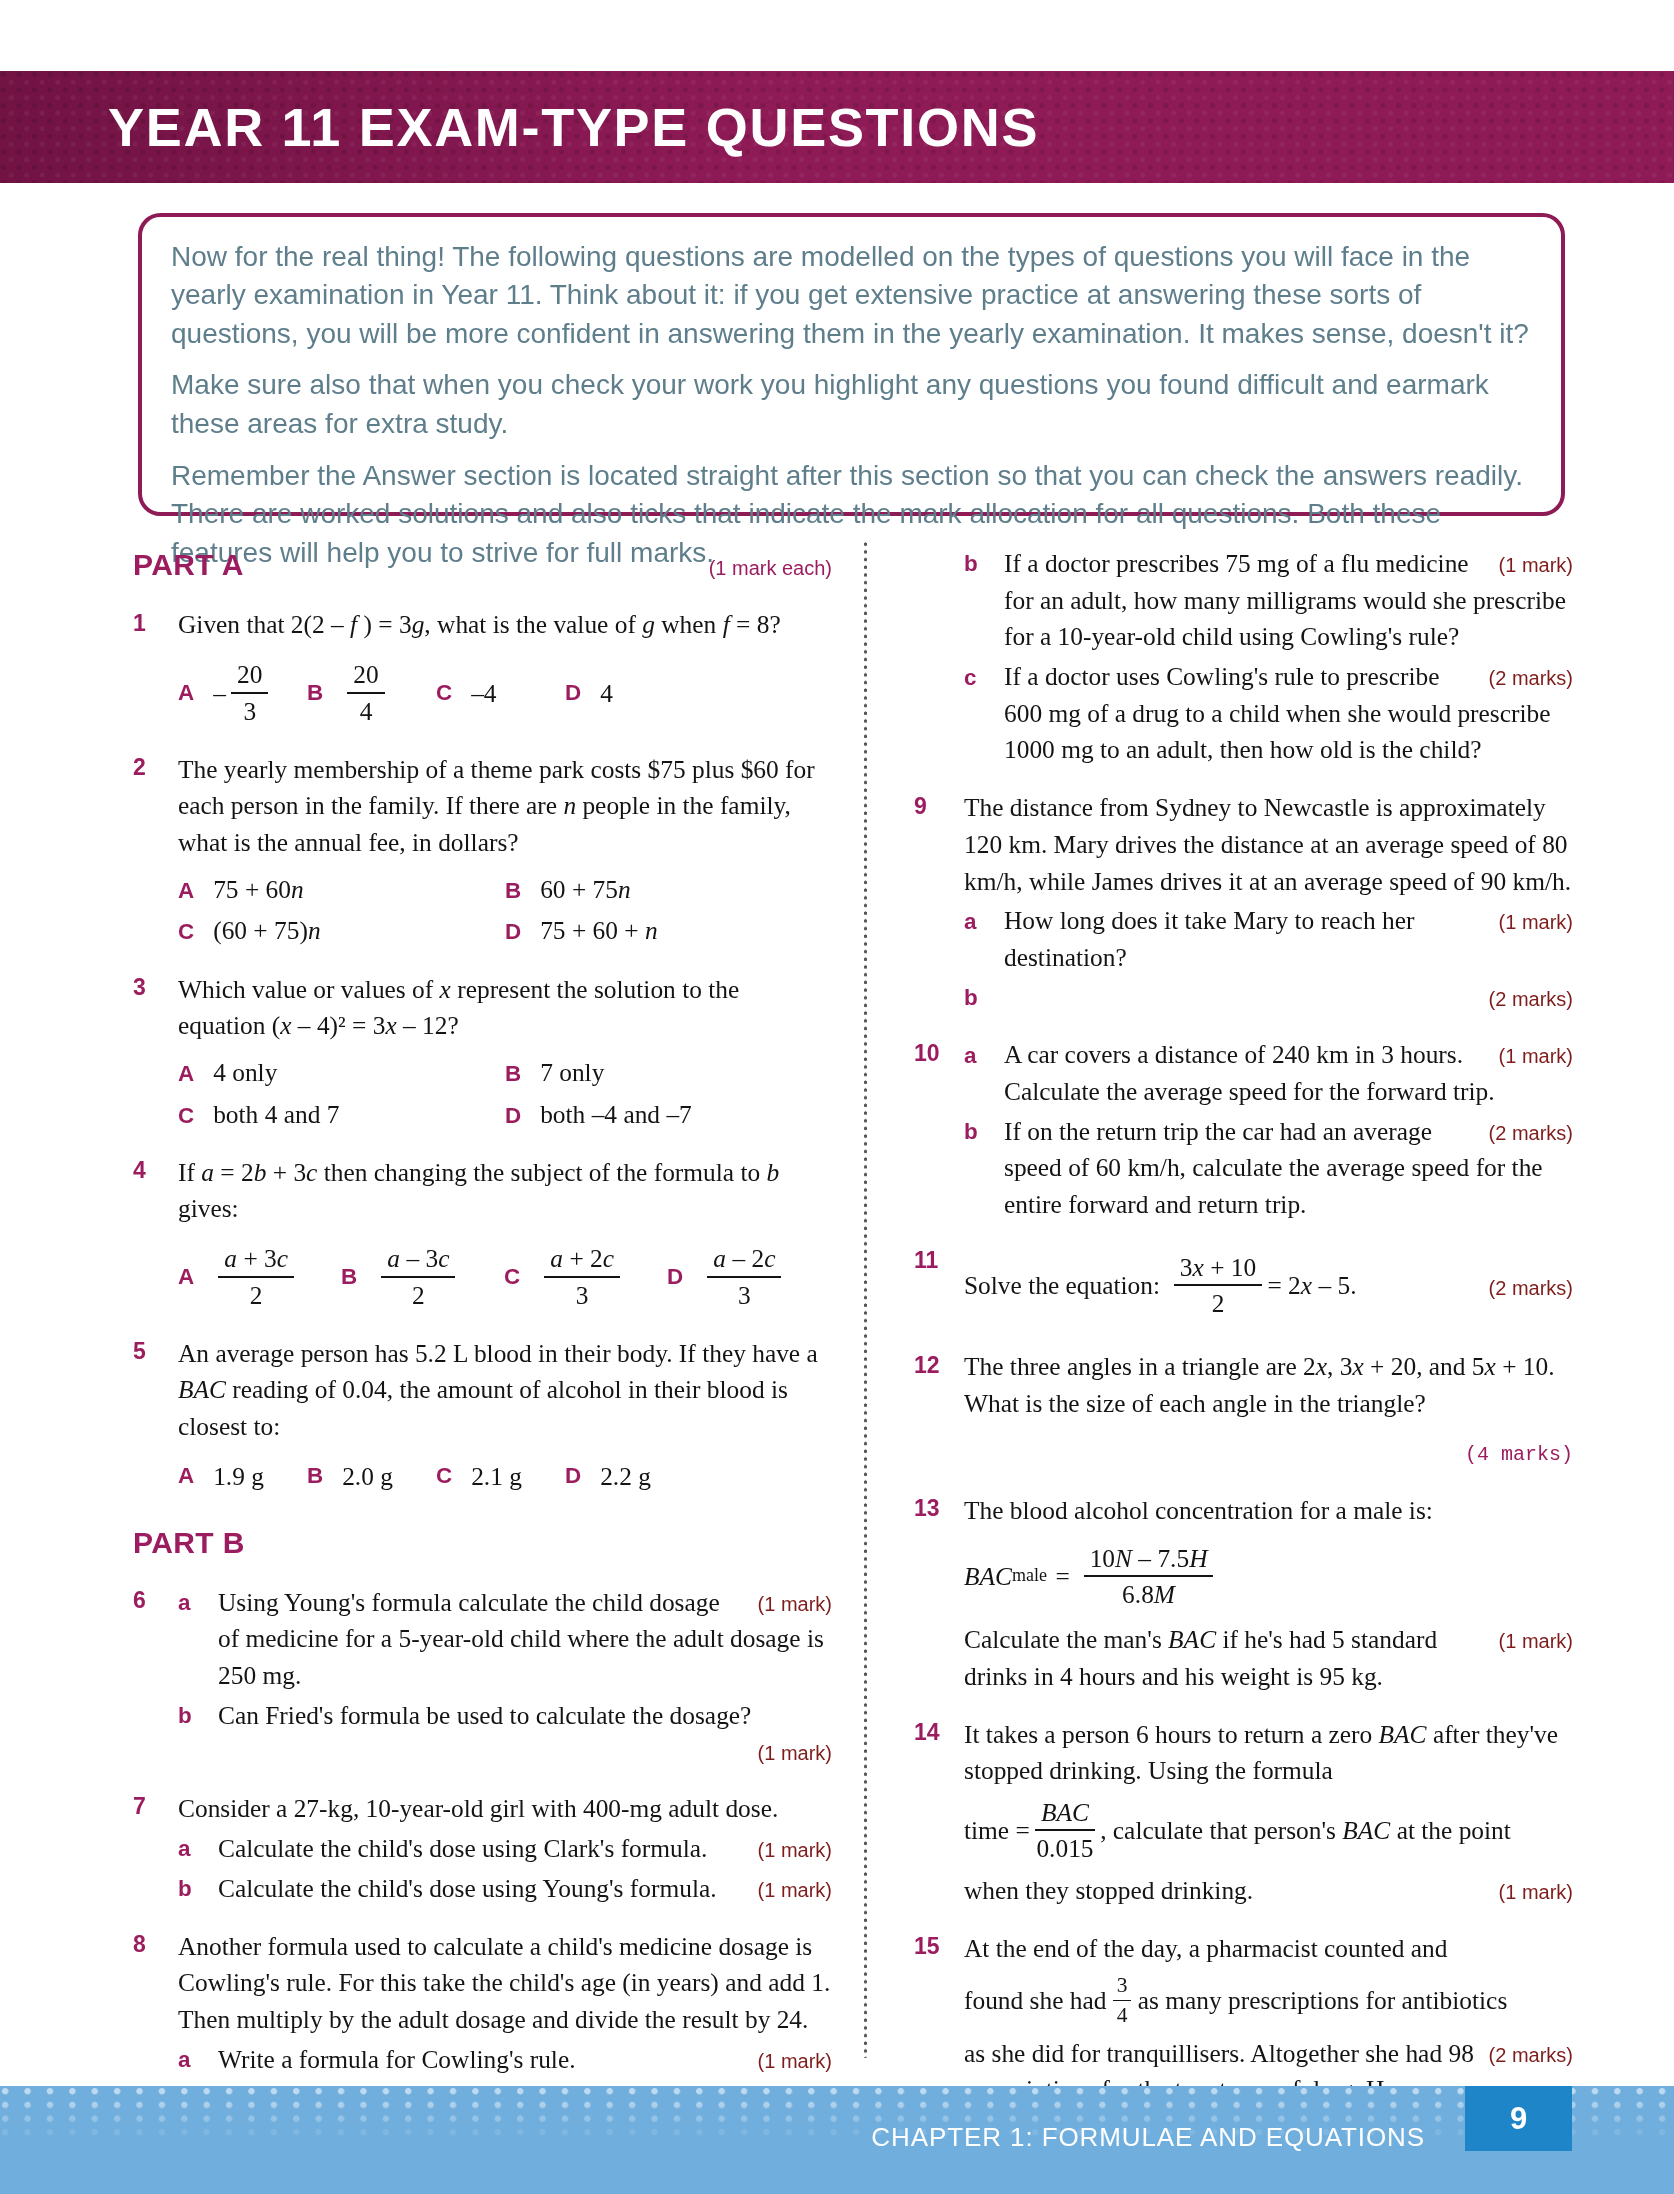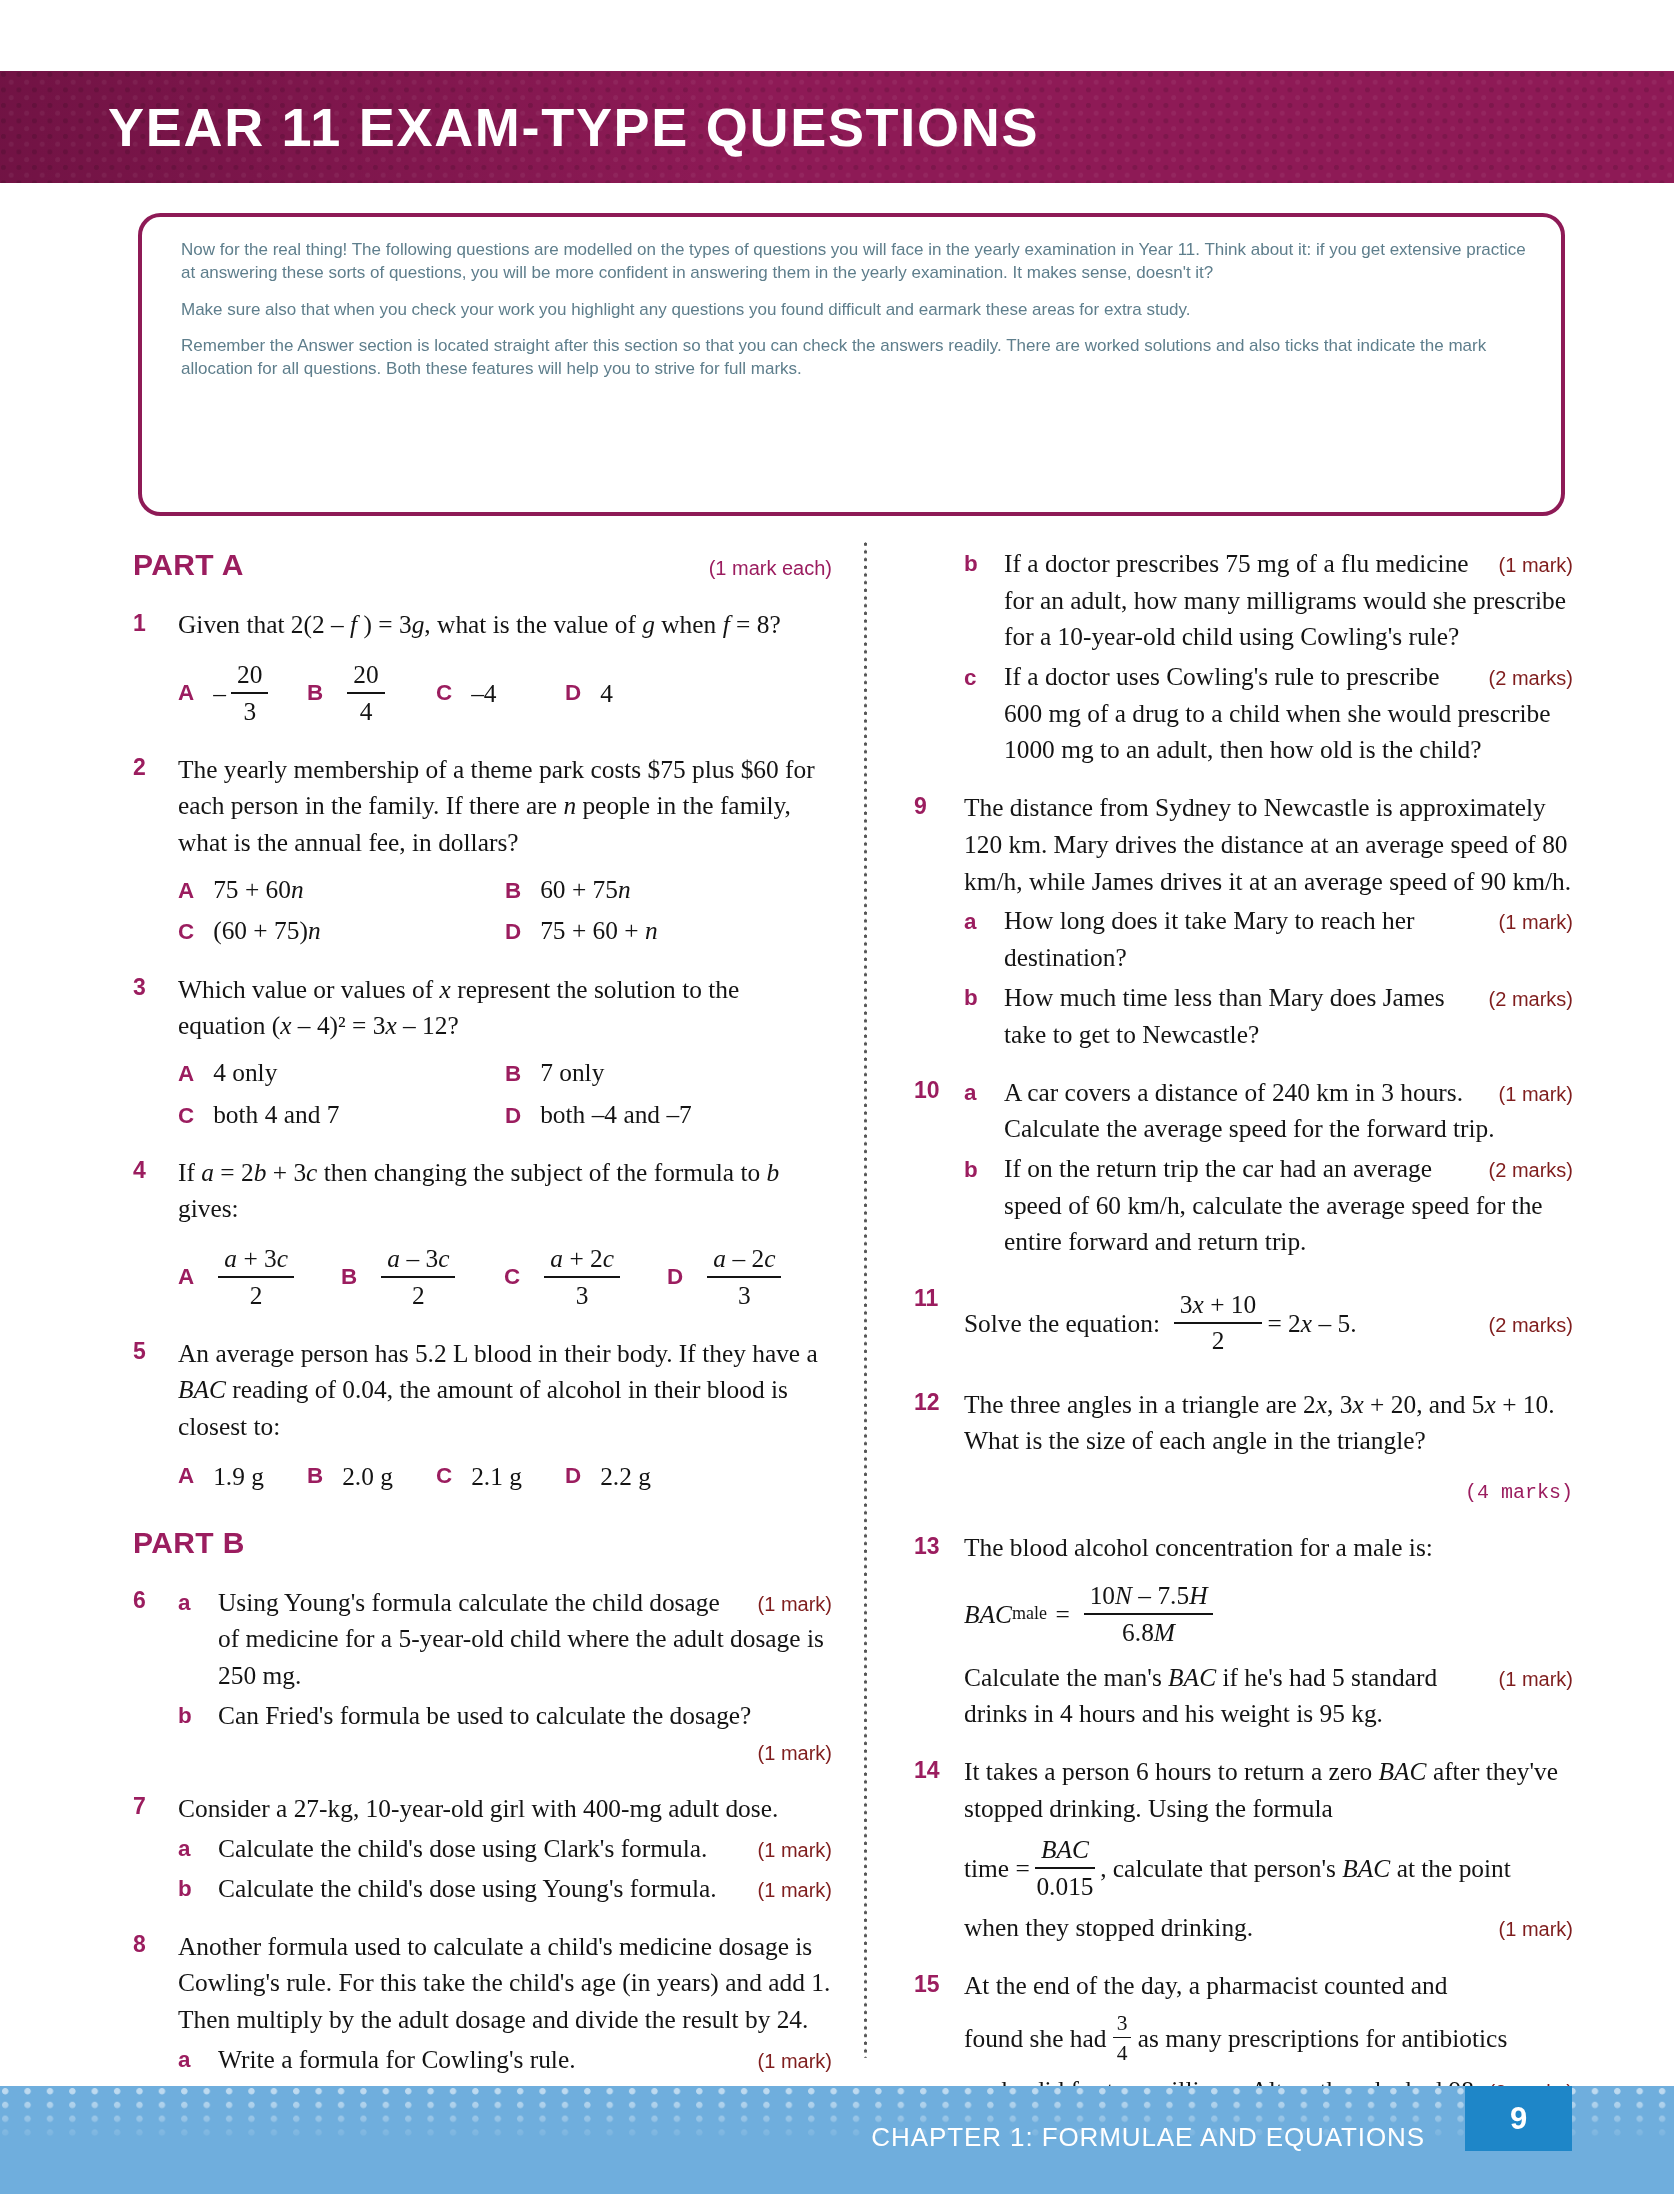--- a/index.html
+++ b/index.html
@@ -14,21 +14,21 @@
       radial-gradient(circle at 11.2px 11.2px, rgba(255,255,255,.05) 2.2px, transparent 2.9px),
       linear-gradient(to right, rgba(40,0,22,.28), rgba(40,0,22,0) 45%);
     background-size:15.5px 15.5px,15.5px 15.5px,100% 100%;}
   .banner h1{position:relative;margin:0;padding-left:108px;line-height:112px;
     font-family:"Liberation Sans",sans-serif;font-weight:bold;font-size:54px;
     letter-spacing:1.7px;color:#ffffff;}
 
   
   .intro-box{position:absolute;left:138px;top:213px;width:1427px;height:303px;box-sizing:border-box;
     border:4.3px solid #8E1A56;border-radius:22.4px;background:#ffffff;padding:20.6px 29px 0 29px;}
-  .intro-box p{margin:0 0 13px 10px;font-family:"Liberation Sans",sans-serif;font-size:17px;
+  .intro-box p{margin:0 0 13px 0;font-family:"Liberation Sans",sans-serif;font-size:28px;
     line-height:1.38;color:#5E7E8C;}
 
   
   .col-left{position:absolute;left:133px;top:545px;width:699px;}
   .col-right{position:absolute;left:914px;top:545px;width:659px;}
   .divider{position:absolute;left:864px;top:542px;width:3.4px;height:1516px;
     background-image:radial-gradient(circle at 1.7px 2.2px,#565656 1.5px,transparent 2.1px);
     background-size:3.4px 7.7px;background-repeat:repeat-y;}
 
   
@@ -319,21 +319,21 @@
     <div class="q">
       <div class="qn">9</div>
       <div class="qb">
         <div>The distance from Sydney to Newcastle is approximately 120 km. Mary drives the distance at an average speed of 80 km/h, while James drives it at an average speed of 90 km/h.</div>
         <div class="sub">
           <div class="sl">a</div>
           <div class="sb"><span class="marks">(1 mark)</span><span>How long does it take Mary to reach her destination?</span></div>
         </div>
         <div class="sub">
           <div class="sl">b</div>
-          <div class="sb"><span class="marks">(2 marks)</span><span>How much time less than Mary does James take to get to Newcastle?</span></div>
+          <div class="sb"><span class="marks">(2 marks)</span></div>
         </div>
       </div>
     </div>
 
     <div class="q">
       <div class="qn">10</div>
       <div class="qb">
         <div class="sub" style="margin-top:0;">
           <div class="sl">a</div>
           <div class="sb"><span class="marks">(1 mark)</span><span>A car covers a distance of 240 km in 3 hours. Calculate the average speed for the forward trip.</span></div>

